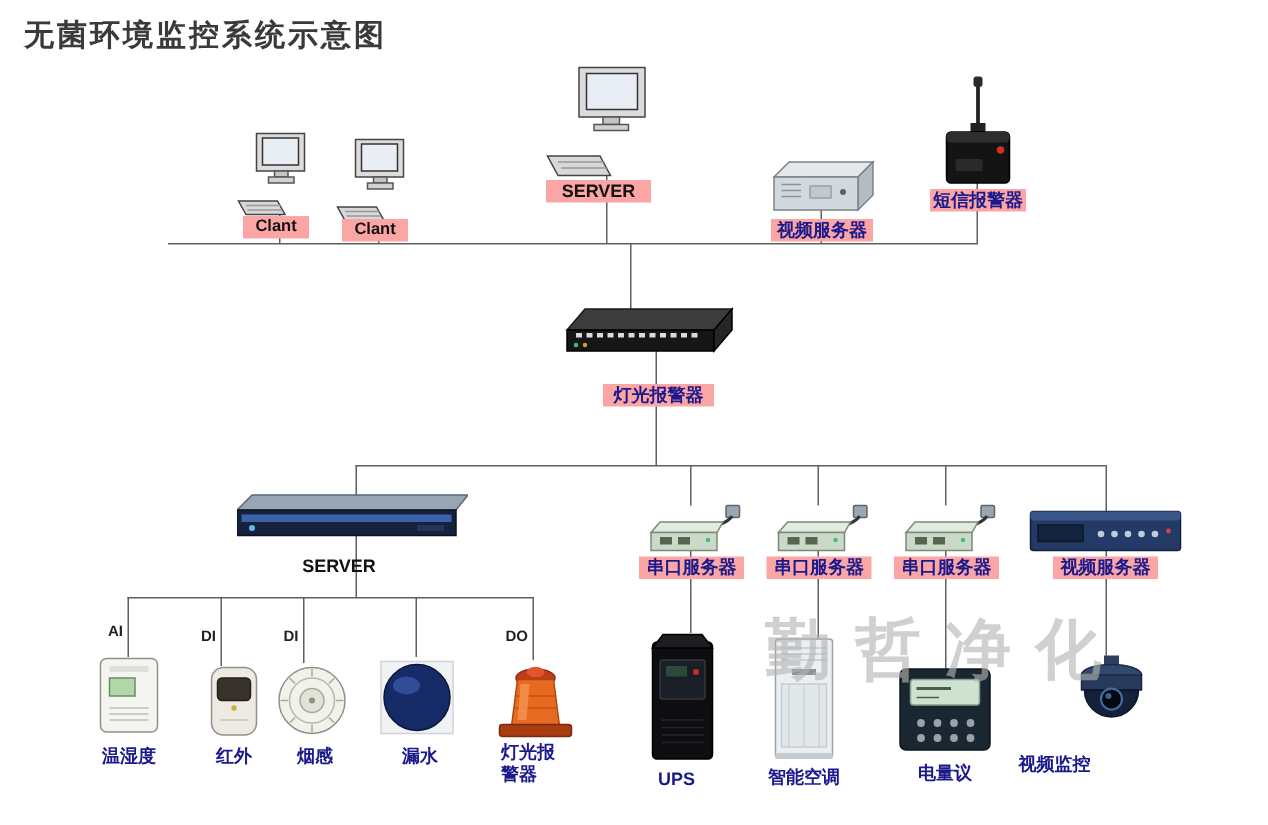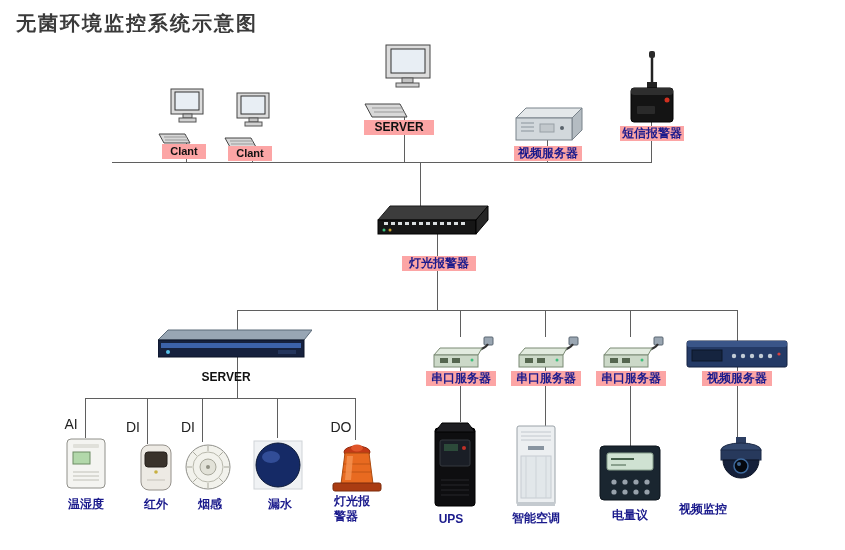--- a/index.html
+++ b/index.html
@@ -4,21 +4,21 @@
 <style>
   html,body{margin:0;padding:0;background:#fff;}
   .canvas{position:relative;width:845px;height:550px;background:#ffffff;overflow:hidden;
           font-family:"Liberation Sans","DejaVu Sans",sans-serif;}
   .title{position:absolute;left:16px;top:10px;font-size:20px;font-weight:700;color:#3a3a3a;letter-spacing:2px;}
   .ln{position:absolute;background:#5f5f5f;}
   .dev{position:absolute;line-height:0;}
   .lbl{position:absolute;font-size:12px;font-weight:700;color:#1a1a8c;text-align:center;line-height:15px;}
   .lbl.bg{background:#fca5a5;}
   .lbl.black{color:#111111;}
-  .io{position:absolute;font-size:14px;font-weight:400;color:#222222;text-align:center;}
+  .io{position:absolute;font-size:10px;font-weight:700;color:#222222;text-align:right;}
   .wm{position:absolute;z-index:60;font-weight:700;pointer-events:none;white-space:nowrap;}
 </style>
 </head>
 <body>
 
 <div class="canvas">
 
   <div class="title">无菌环境监控系统示意图</div>
 
   <div class="ln" style="left:112px;top:162px;width:540px;height:1px"></div>
@@ -309,14 +309,15 @@
   <div class="lbl" style="left:58px;top:497px;width:56px"><span>温湿度</span></div>
   <div class="lbl" style="left:138px;top:497px;width:36px"><span>红外</span></div>
   <div class="lbl" style="left:192px;top:497px;width:36px"><span>烟感</span></div>
   <div class="lbl" style="left:262px;top:497px;width:36px"><span>漏水</span></div>
   <div class="lbl" style="left:334px;top:494px;width:42px;text-align:left"><span>灯光报警器</span></div>
   <div class="lbl" style="left:432px;top:512px;width:38px"><span>UPS</span></div>
   <div class="lbl" style="left:508px;top:511px;width:56px"><span>智能空调</span></div>
   <div class="lbl" style="left:608px;top:508px;width:44px"><span>电量议</span></div>
   <div class="lbl" style="left:672px;top:502px;width:62px"><span>视频监控</span></div>
 
+  <div class="wm" style="left:510px;top:404px;font-size:44px;letter-spacing:16px;color:#b4b4b4;opacity:.62"><span>勤哲净化</span></div>
 
 </div>
 
 </body></html>

